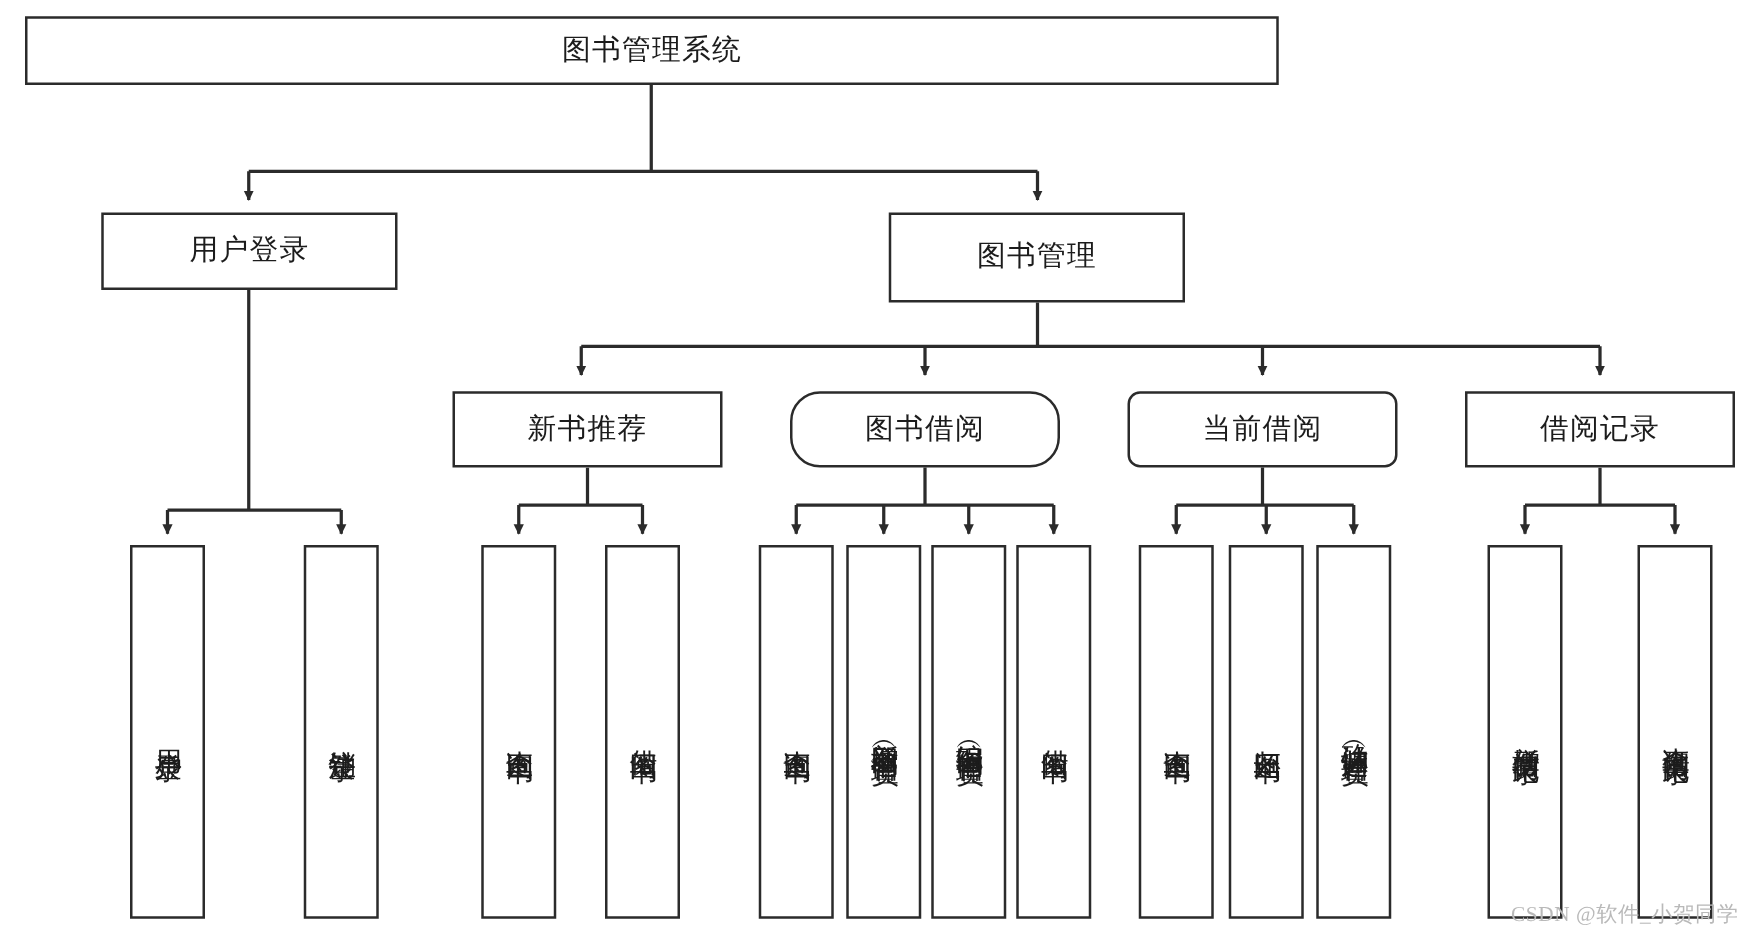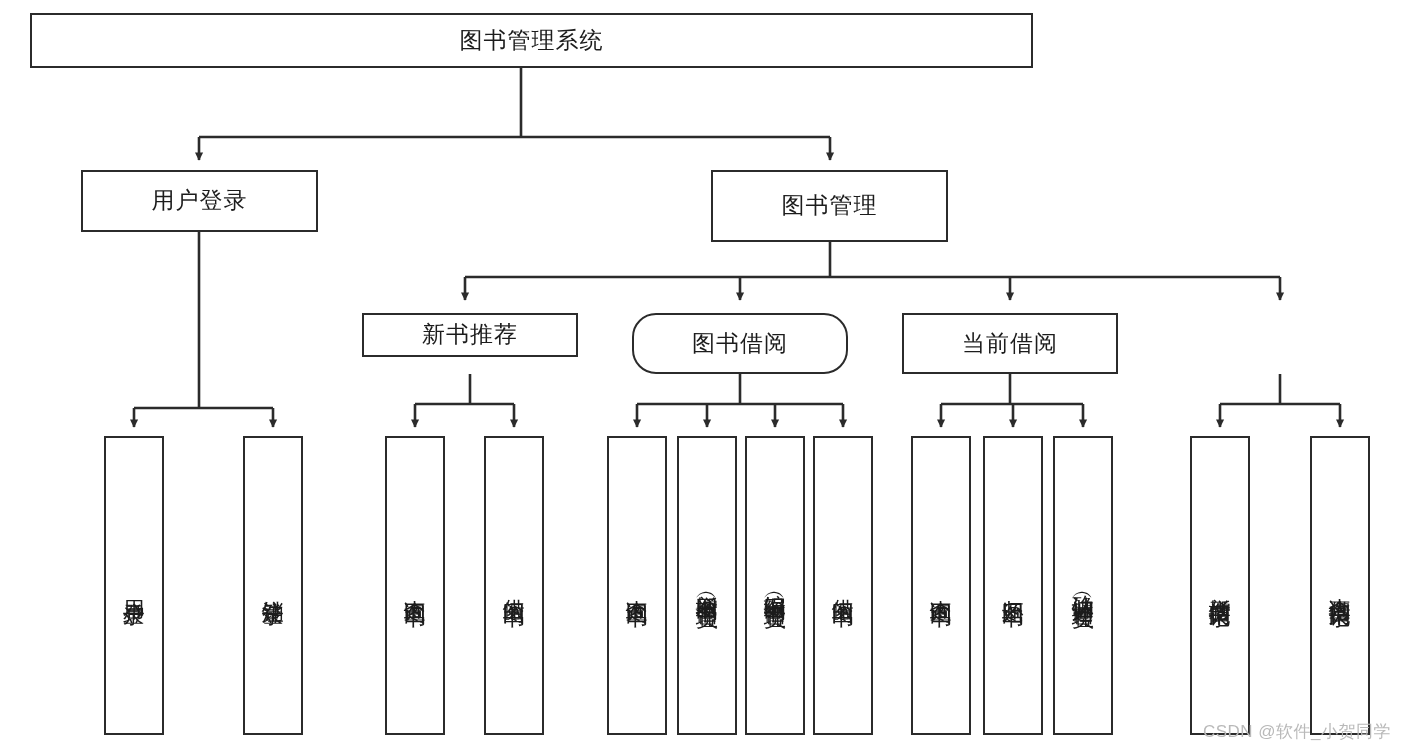--- a/index.html
+++ b/index.html
@@ -55,21 +55,21 @@
     display: block;
   }
   .watermark {
     position: absolute;
     right: 14px;
     bottom: 4px;
     font-size: 17px;
     color: #b9b9b9;
     letter-spacing: 0.5px;
     white-space: nowrap;
-    font-family: Liberation Sans, sans-serif;
+    font-family: Liberation Serif, serif;
   }
 </style>
 </head>
 <body>
 
 <div id="canvas">
 
   <svg id="edges" viewBox="0 0 1405 747" width="1405" height="747" xmlns="http://www.w3.org/2000/svg">
     <defs>
       <marker id="arrowhead" markerWidth="9" markerHeight="9" refX="7.6" refY="4.5" orient="auto" markerUnits="userSpaceOnUse">
@@ -113,39 +113,42 @@
       <path d="M 1013 404 L 1013 427" marker-end="url(#arrowhead)"></path>
       <path d="M 1083 404 L 1083 427" marker-end="url(#arrowhead)"></path>
 
       <path d="M 1280 374 L 1280 404"></path>
       <path d="M 1220 404 L 1340 404"></path>
       <path d="M 1220 404 L 1220 427" marker-end="url(#arrowhead)"></path>
       <path d="M 1340 404 L 1340 427" marker-end="url(#arrowhead)"></path>
     </g>
   </svg>
 
-  <div class="node horiz" style="left: 30px; top: 13px; width: 1003px; height: 55px; border-color: rgb(43, 43, 43); background: rgb(255, 255, 255); color: rgb(28, 28, 28);">
+  <div class="node horiz" style="left: 20px; top: 13px; width: 1003px; height: 55px; border-color: rgb(43, 43, 43); background: rgb(255, 255, 255); color: rgb(28, 28, 28);">
     <span>图书管理系统</span>
   </div>
 
   <div class="node horiz" style="left: 81px; top: 170px; width: 237px; height: 62px; border-color: rgb(43, 43, 43); background: rgb(255, 255, 255); color: rgb(28, 28, 28);">
     <span>用户登录</span>
   </div>
   <div class="node horiz" style="left: 711px; top: 170px; width: 237px; height: 72px; border-color: rgb(43, 43, 43); background: rgb(255, 255, 255); color: rgb(28, 28, 28);">
     <span>图书管理</span>
   </div>
 
-  <div class="node horiz" style="left: 362px; top: 313px; width: 216px; height: 44px; border-color: rgb(43, 43, 43); background: rgb(255, 255, 255); color: rgb(28, 28, 28);">
+  <div class="node horiz" style="left: 362px; top: 313px; width: 216px; height: 61px; border-color: rgb(43, 43, 43); background: rgb(255, 255, 255); color: rgb(28, 28, 28);">
     <span>新书推荐</span>
   </div>
   <div class="node horiz" style="left: 632px; top: 313px; width: 216px; height: 61px; border-color: rgb(43, 43, 43); background: rgb(255, 255, 255); color: rgb(28, 28, 28); border-radius: 24px;">
     <span>图书借阅</span>
   </div>
-  <div class="node horiz" style="left: 902px; top: 313px; width: 216px; height: 61px; border-color: rgb(43, 43, 43); background: rgb(255, 255, 255); color: rgb(28, 28, 28);">
+  <div class="node horiz" style="left: 902px; top: 313px; width: 216px; height: 61px; border-color: rgb(43, 43, 43); background: rgb(255, 255, 255); color: rgb(28, 28, 28); border-radius: 10px;">
     <span>当前借阅</span>
+  </div>
+  <div class="node horiz" style="left: 1172px; top: 313px; width: 216px; height: 61px; border-color: rgb(43, 43, 43); background: rgb(255, 255, 255); color: rgb(28, 28, 28);">
+    <span>借阅记录</span>
   </div>
 
   <div class="node vert" style="left: 104px; top: 436px; width: 60px; height: 299px; border-color: rgb(43, 43, 43); background: rgb(255, 255, 255); color: rgb(28, 28, 28);">
     <span class="vtext">用户登录</span>
   </div>
   <div class="node vert" style="left: 243px; top: 436px; width: 60px; height: 299px; border-color: rgb(43, 43, 43); background: rgb(255, 255, 255); color: rgb(28, 28, 28);">
     <span class="vtext">注销登录</span>
   </div>
   <div class="node vert" style="left: 385px; top: 436px; width: 60px; height: 299px; border-color: rgb(43, 43, 43); background: rgb(255, 255, 255); color: rgb(28, 28, 28);">
     <span class="vtext">查询图书</span>

